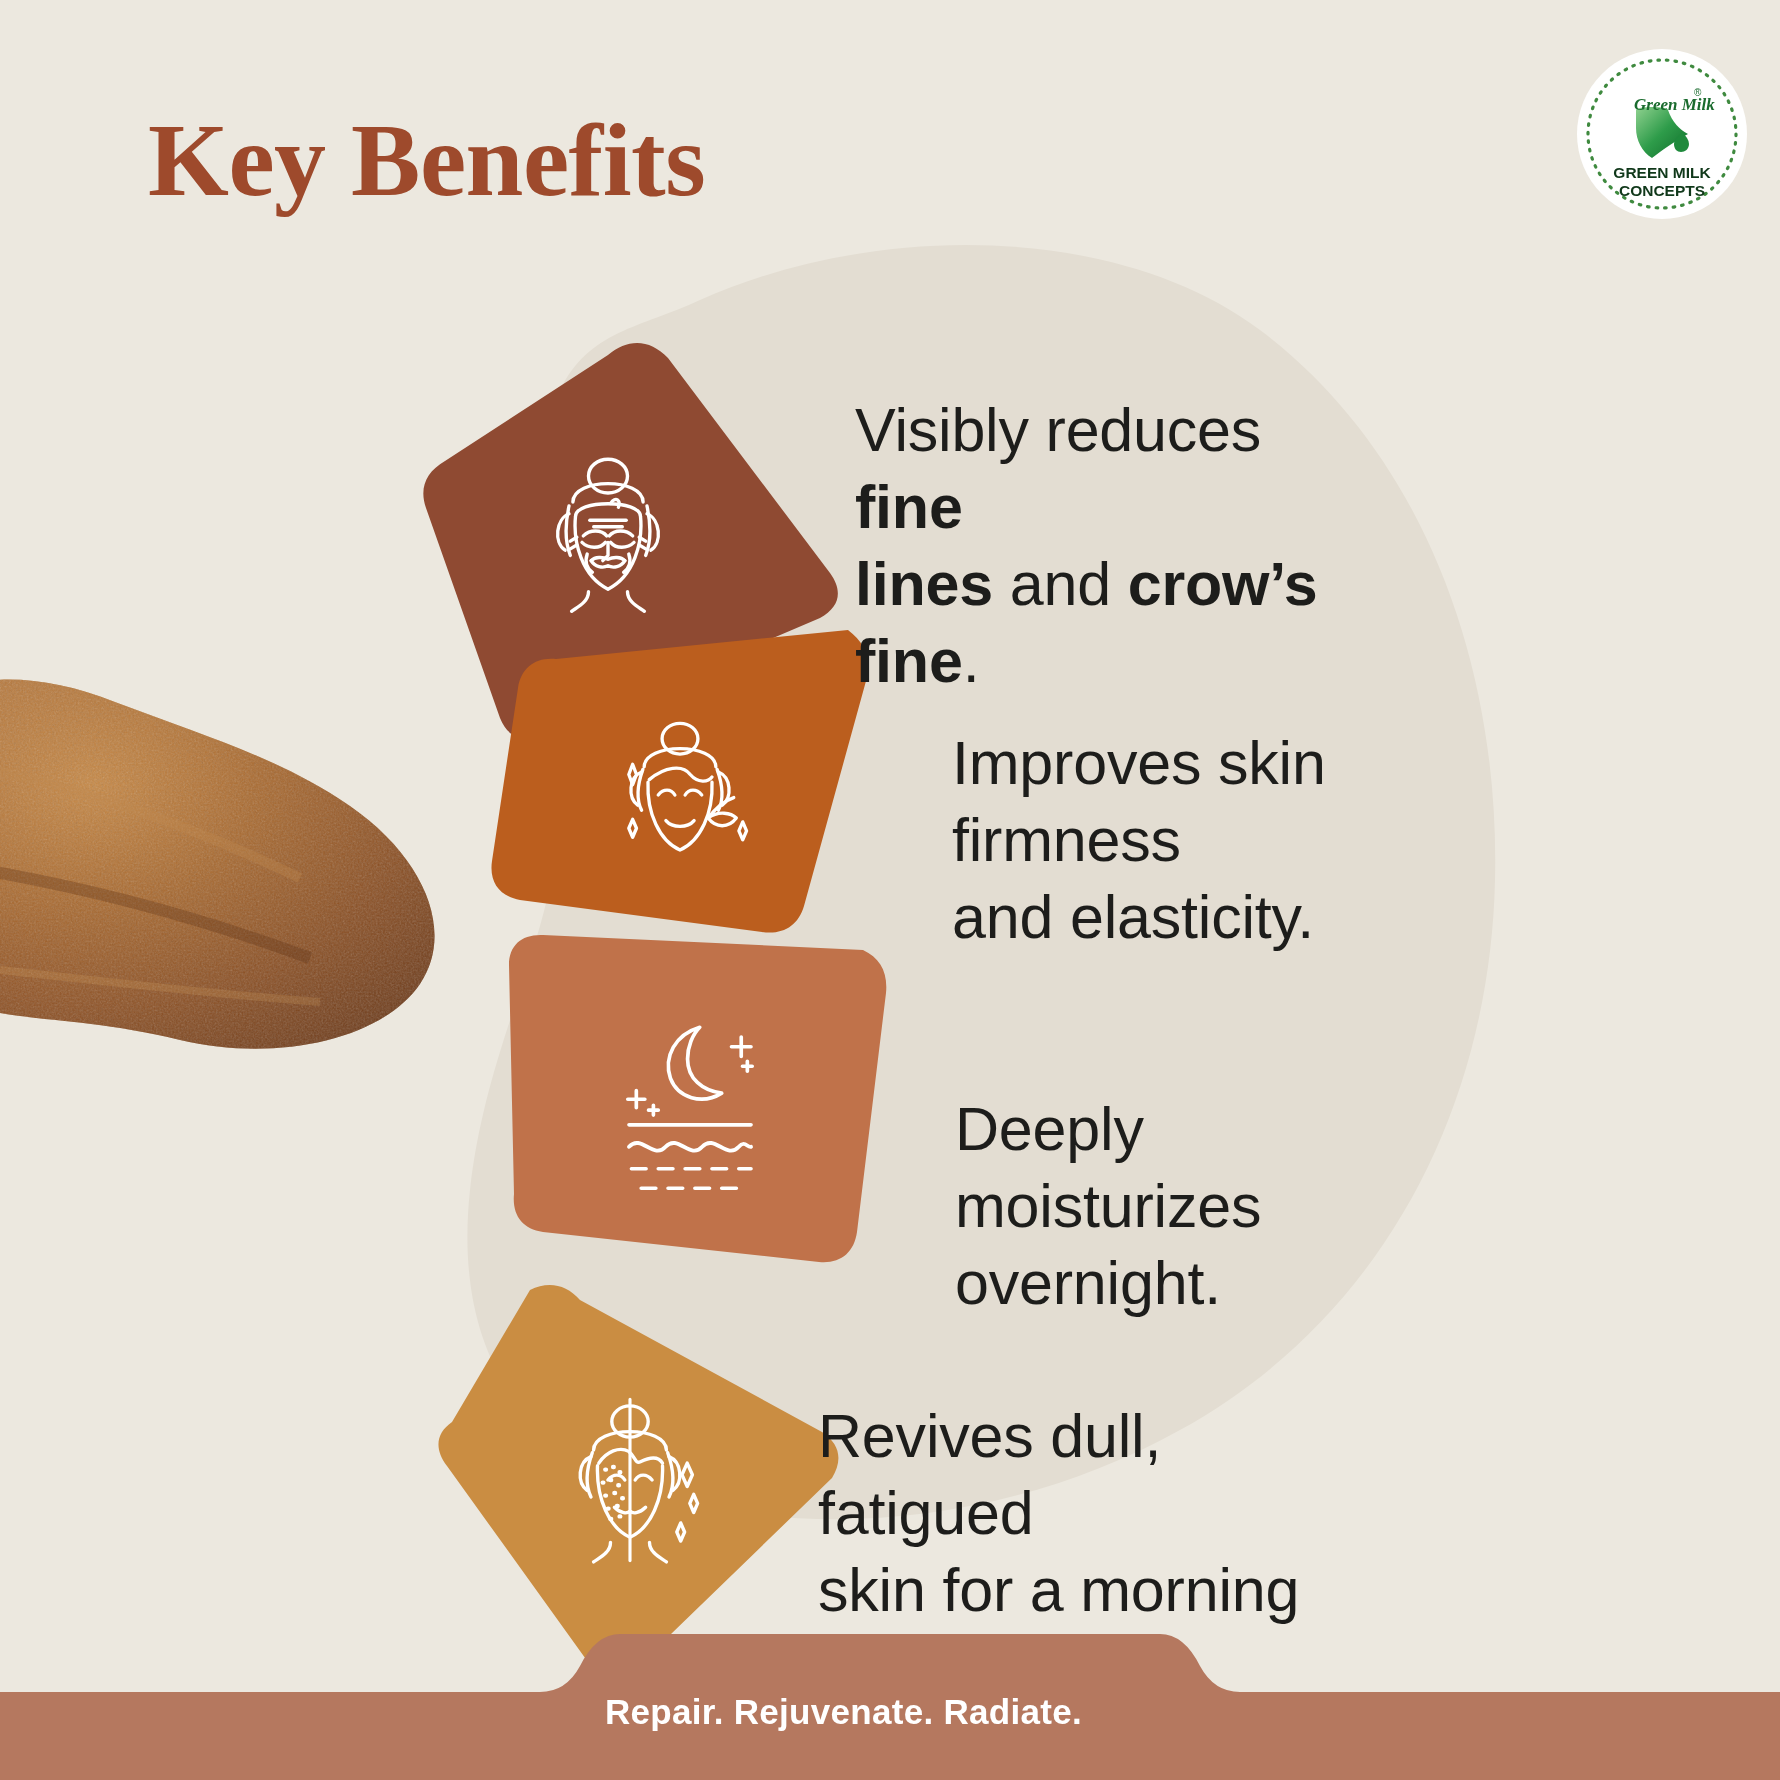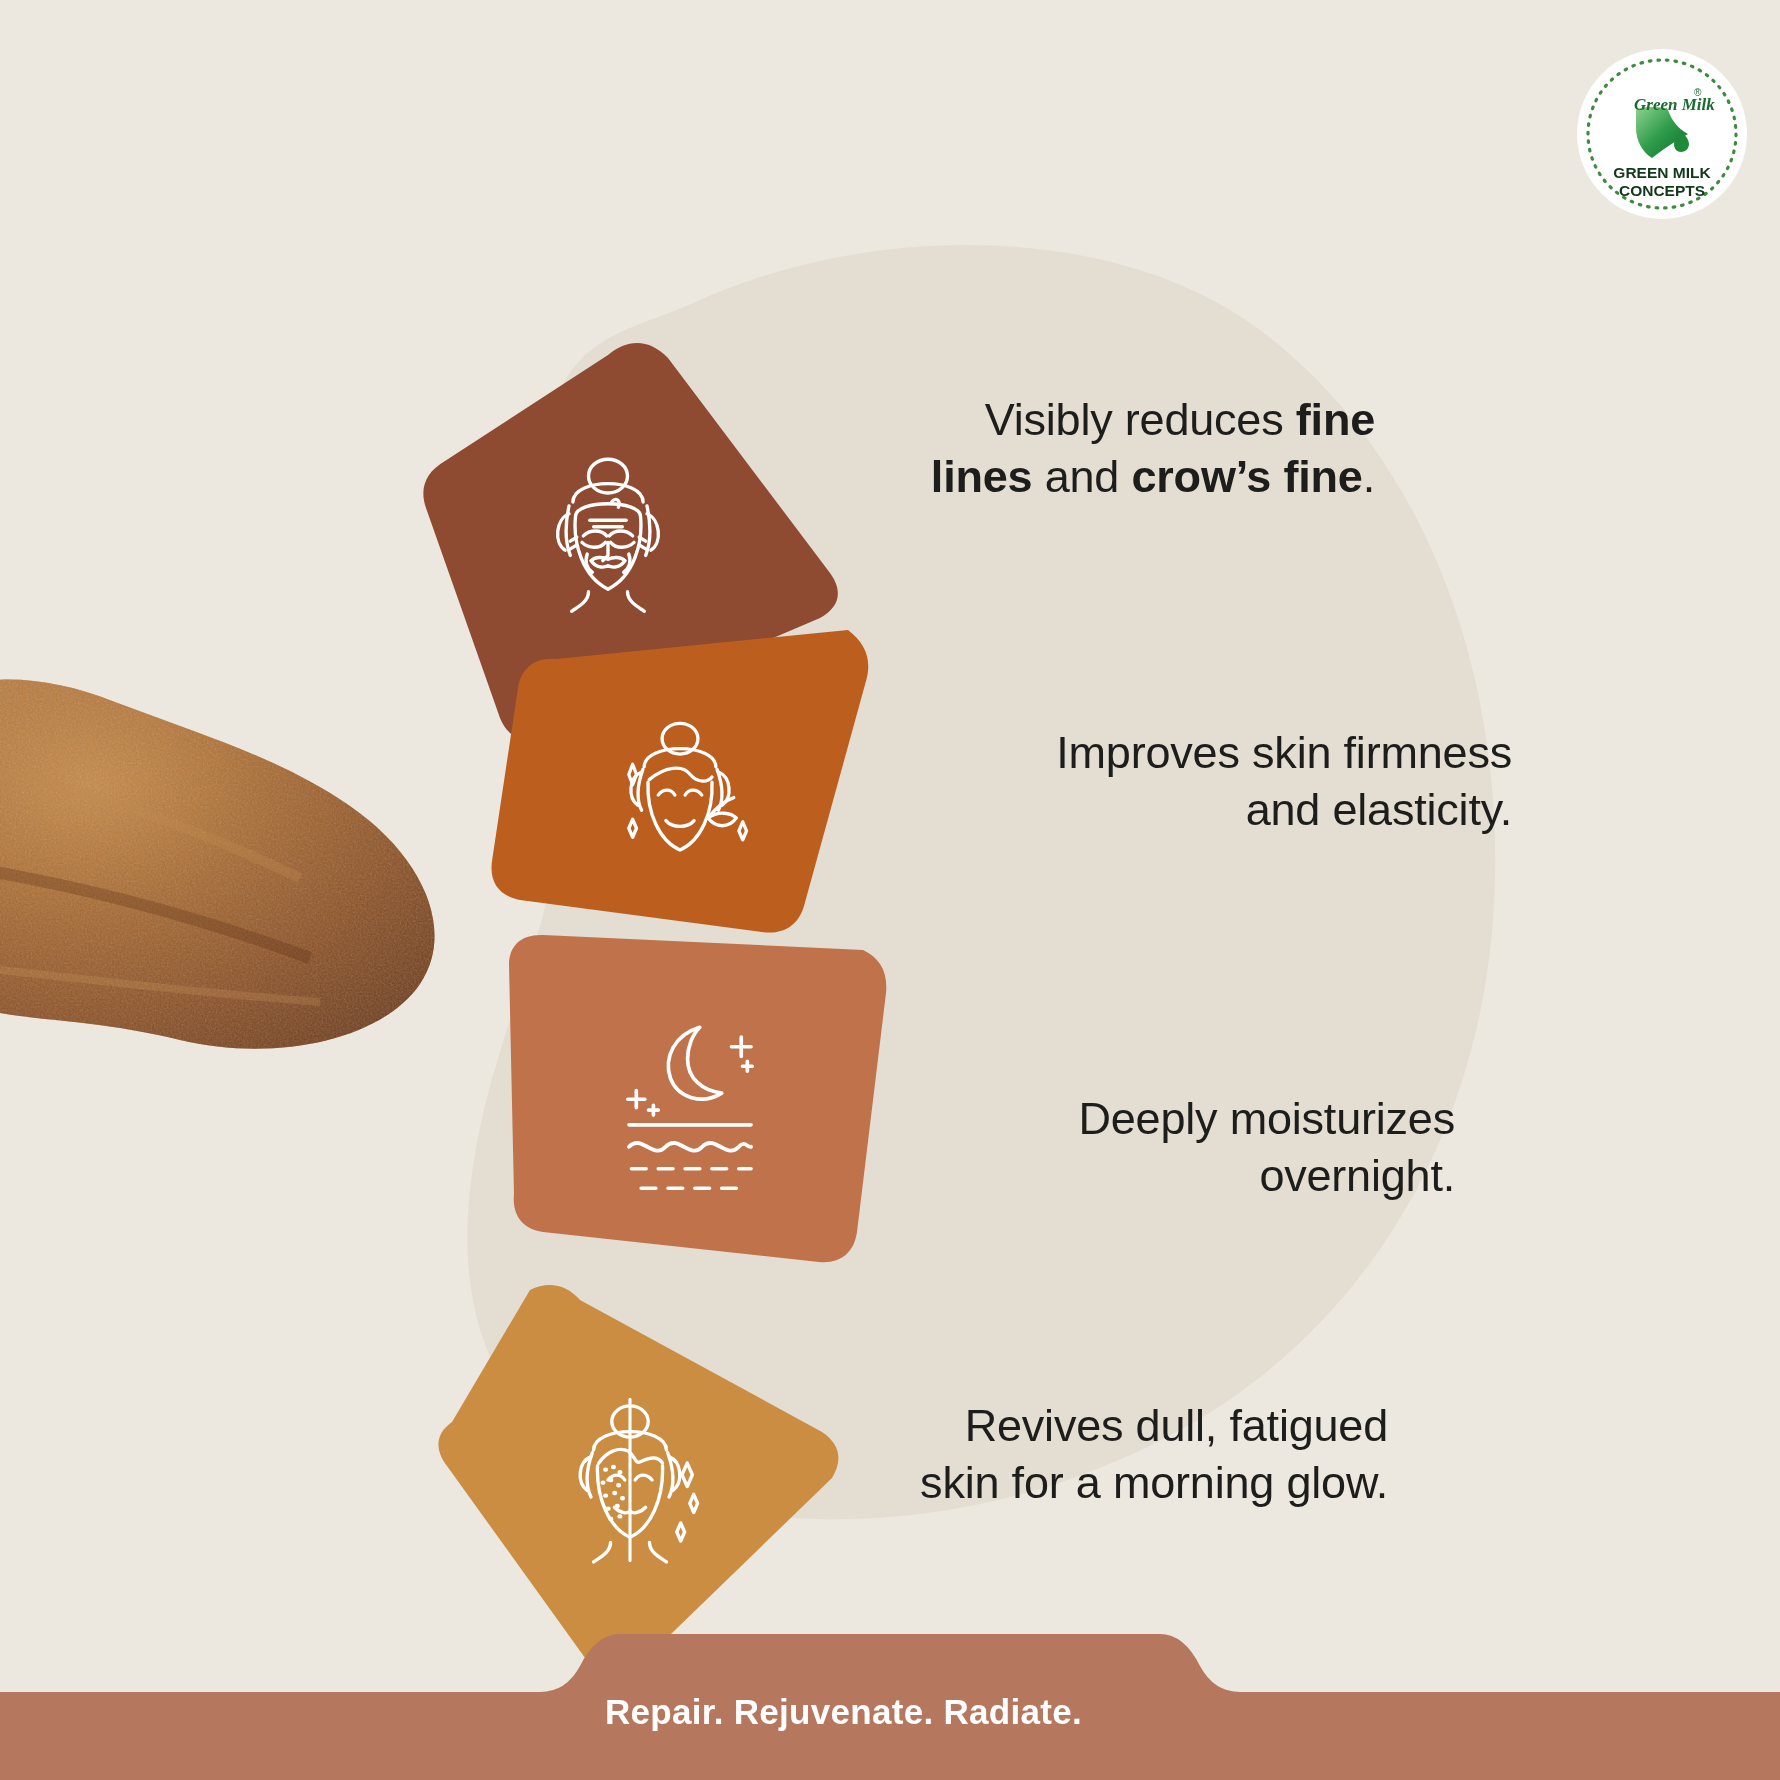--- a/index.html
+++ b/index.html
@@ -28,24 +28,23 @@
   
   .smear{position:absolute;left:-120px;top:610px;width:660px;height:460px;}
 
   
   .fan{position:absolute;left:0;top:0;width:1780px;height:1780px;}
 
   
   .benefit{
     position:absolute;
     color:#1d1d1b;
-    font-size:45px;line-height:1.26;
+    font-size:61px;line-height:1.26;
     letter-spacing:-0.2px;
     white-space:pre-line;
-    text-align:right;
   }
   .benefit b{font-weight:bold;}
   #b1{left:855px;top:392px;width:520px;}
   #b2{left:952px;top:725px;width:560px;}
   #b3{left:955px;top:1091px;width:500px;}
   #b4{left:818px;top:1398px;width:570px;}
 
   
   .footer{position:absolute;left:0;top:1596px;width:1780px;height:184px;}
   .footer-text{
@@ -219,20 +218,21 @@
         </g>
         <path d="M-15 48 C -15 56, -24 60, -28 63"></path>
         <path d="M15 48 C 15 56, 24 60, 28 63"></path>
         <path d="M40 -4 l 4 -9 4 9 -4 9 Z"></path>
         <path d="M46 18 l 3 -7 3 7 -3 7 Z"></path>
         <path d="M36 40 l 3 -7 3 7 -3 7 Z"></path>
       </g>
     </g>
   </svg>
 
+  <div class="title">Key Benefits</div>
 
   <svg class="logo" viewBox="0 0 172 172">
     <circle cx="86" cy="86" r="85" fill="#ffffff"></circle>
     <circle cx="86" cy="86" r="74" fill="none" stroke="#3f8a3f" stroke-width="3.2" stroke-dasharray="1.6 7" stroke-linecap="round"></circle>
     <defs>
       <linearGradient id="leafG" x1="0" y1="0" x2="1" y2="1">
         <stop offset="0%" stop-color="#8fd18f"></stop>
         <stop offset="50%" stop-color="#2e9c4a"></stop>
         <stop offset="100%" stop-color="#0f6b2a"></stop>
       </linearGradient>

